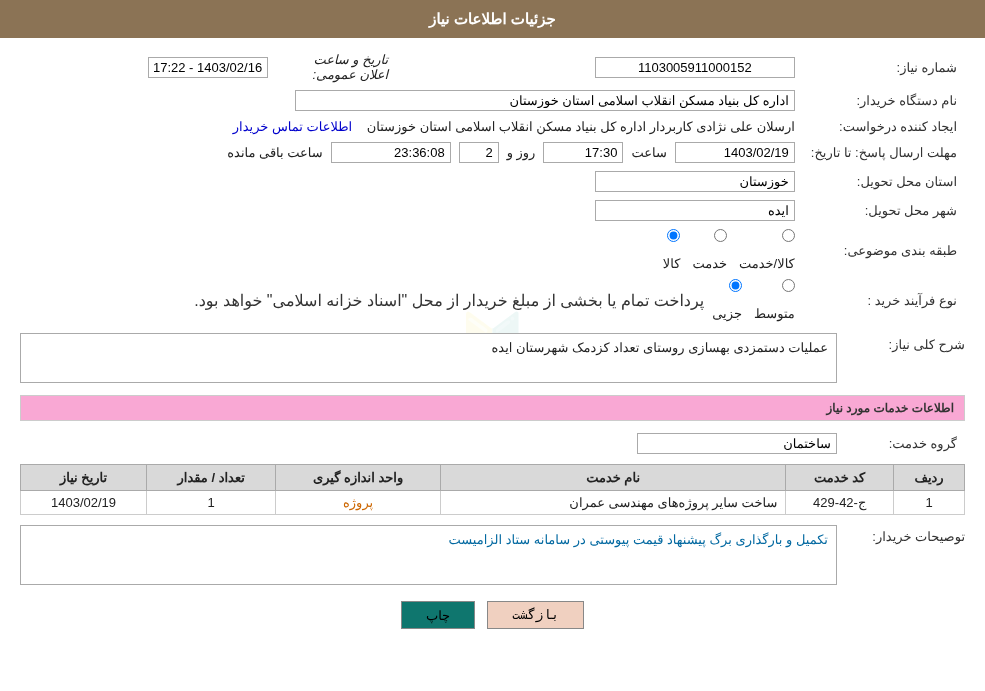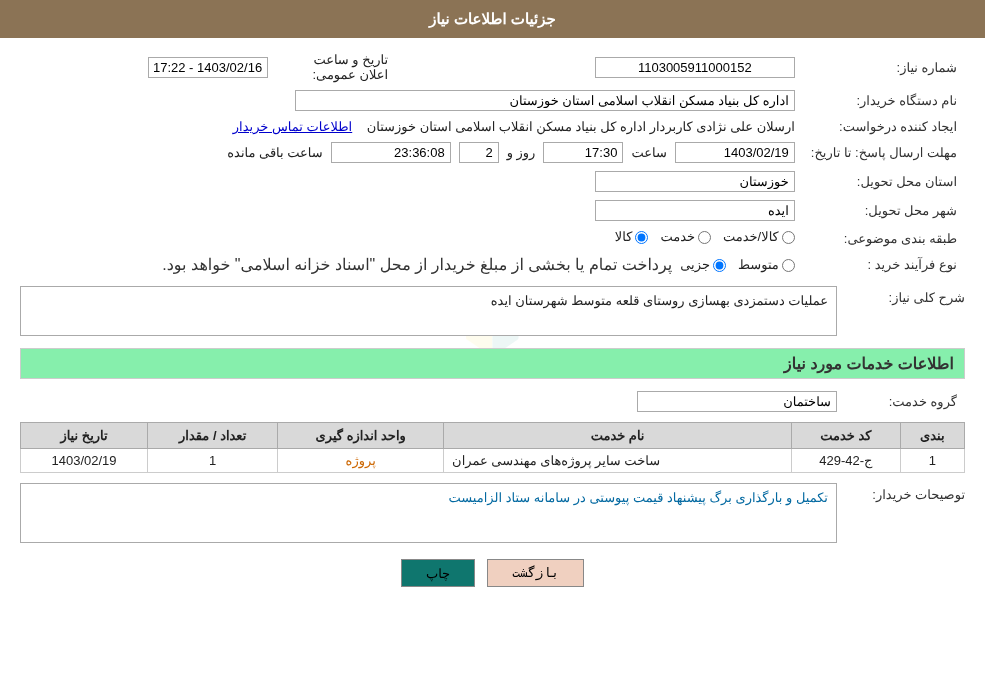--- a/index.html
+++ b/index.html
@@ -21,24 +21,24 @@
       color: #fff;
       text-align: center;
       padding: 10px 0;
       font-size: 15px;
       font-weight: bold;
     }
     .content {
       padding: 10px 20px 20px 20px;
     }
     .section-title {
-      background: #86efac;
+      background: #f9a8d4;
       border: 1px solid #ccc;
       padding: 5px 10px;
-      font-size: 16px;
+      font-size: 12px;
       font-weight: bold;
       margin: 12px 0 8px 0;
       color: #333;
     }
     .info-table {
       width: 100%;
       border-collapse: collapse;
       margin-bottom: 6px;
     }
     .info-table td {
@@ -57,23 +57,23 @@
       border: 1px solid #aaa;
       padding: 2px 5px;
       font-family: Tahoma, Arial, sans-serif;
       font-size: 13px;
       direction: rtl;
       background: #fff;
     }
     .input-medium { width: 200px; }
     .input-small { width: 120px; }
     .input-narrow { width: 80px; }
-    .link-blue { color: #0000cc; cursor: pointer; text-decoration: underline; }
+    .link-blue { color: #0000cc; cursor: pointer; }
     .radio-group { display: inline-flex; gap: 12px; align-items: center; }
-    .radio-group label { display: flex; align-items: flex-end; gap: 3px; cursor: pointer; }
+    .radio-group label { display: flex; align-items: flex-start; gap: 14px; cursor: pointer; flex-direction: column; }
     .row-flex { display: flex; align-items: center; gap: 8px; }
     .note-text { color: #333; font-size: 16px; }
     
     .data-table {
       width: 100%;
       border-collapse: collapse;
       margin-top: 6px;
     }
     .data-table th {
       background: #d9d9d9;
@@ -161,21 +161,21 @@
 
     <div class="section-block">
 
       <table class="info-table">
         <tbody>
             <tr>
           <td class="label-cell">شماره نیاز:</td>
           <td>
             <input type="text" class="value-input input-medium" readonly="" style="text-align: center;" value="1103005911000152">
           </td>
-          <td style="width:120px; text-align:right;">
+          <td style="width:120px; text-align:right;font-style:italic;">
             <span>تاریخ و ساعت اعلان عمومی:</span>
           </td>
           <td>
             <input type="text" class="value-input input-small" readonly="" style="text-align: center;" value="1403/02/16 - 17:22">
           </td>
         </tr>
 
         <tr>
           <td class="label-cell">نام دستگاه خریدار:</td>
           <td colspan="3">
@@ -261,54 +261,54 @@
         </tr>
       </tbody>
         </table>
 
       <div class="row-flex" style="margin: 8px 0 4px 0; align-items: flex-start;">
         <div style="width:120px; text-align:right; padding-top:4px;">
           <span class="label-cell">شرح کلی نیاز:</span>
         </div>
         <div style="flex:1;">
           <div class="sharh-box">
-            <span>عملیات دستمزدی بهسازی روستای قلعه متوسط شهرستان ایده</span>
+            <span>عملیات دستمزدی بهسازی روستای تعداد کزدمک شهرستان ایده</span>
           </div>
         </div>
       </div>
 
       <div class="section-title">اطلاعات خدمات مورد نیاز</div>
 
       <table class="info-table">
         <tbody>
             <tr>
           <td class="label-cell">گروه خدمت:</td>
           <td>
             <input type="text" class="value-input input-medium" readonly="" value="ساختمان" style="">
           </td>
         </tr>
       </tbody>
         </table>
 
       <table class="data-table">
         <thead>
           <tr>
-            <th>بندی</th>
+            <th>ردیف</th>
             <th>کد خدمت</th>
             <th>نام خدمت</th>
             <th>واحد اندازه گیری</th>
             <th>تعداد / مقدار</th>
             <th>تاریخ نیاز</th>
           </tr>
         </thead>
         <tbody id="khadamat-tbody">
         <tr>
               <td>1</td>
               <td>ج-42-429</td>
-              <td style="text-align: left;">ساخت سایر پروژه‌های مهندسی عمران</td>
+              <td style="text-align: right;">ساخت سایر پروژه‌های مهندسی عمران</td>
               <td><span class="link-orange">پروژه</span></td>
               <td>1</td>
               <td>1403/02/19</td>
             </tr>
           </tbody>
       </table>
 
       <div class="row-flex" style="margin: 10px 0 4px 0; align-items: flex-start;">
         <div style="width:120px; text-align:right; padding-top:4px;">
           <span class="label-cell">توصیحات خریدار:</span>

